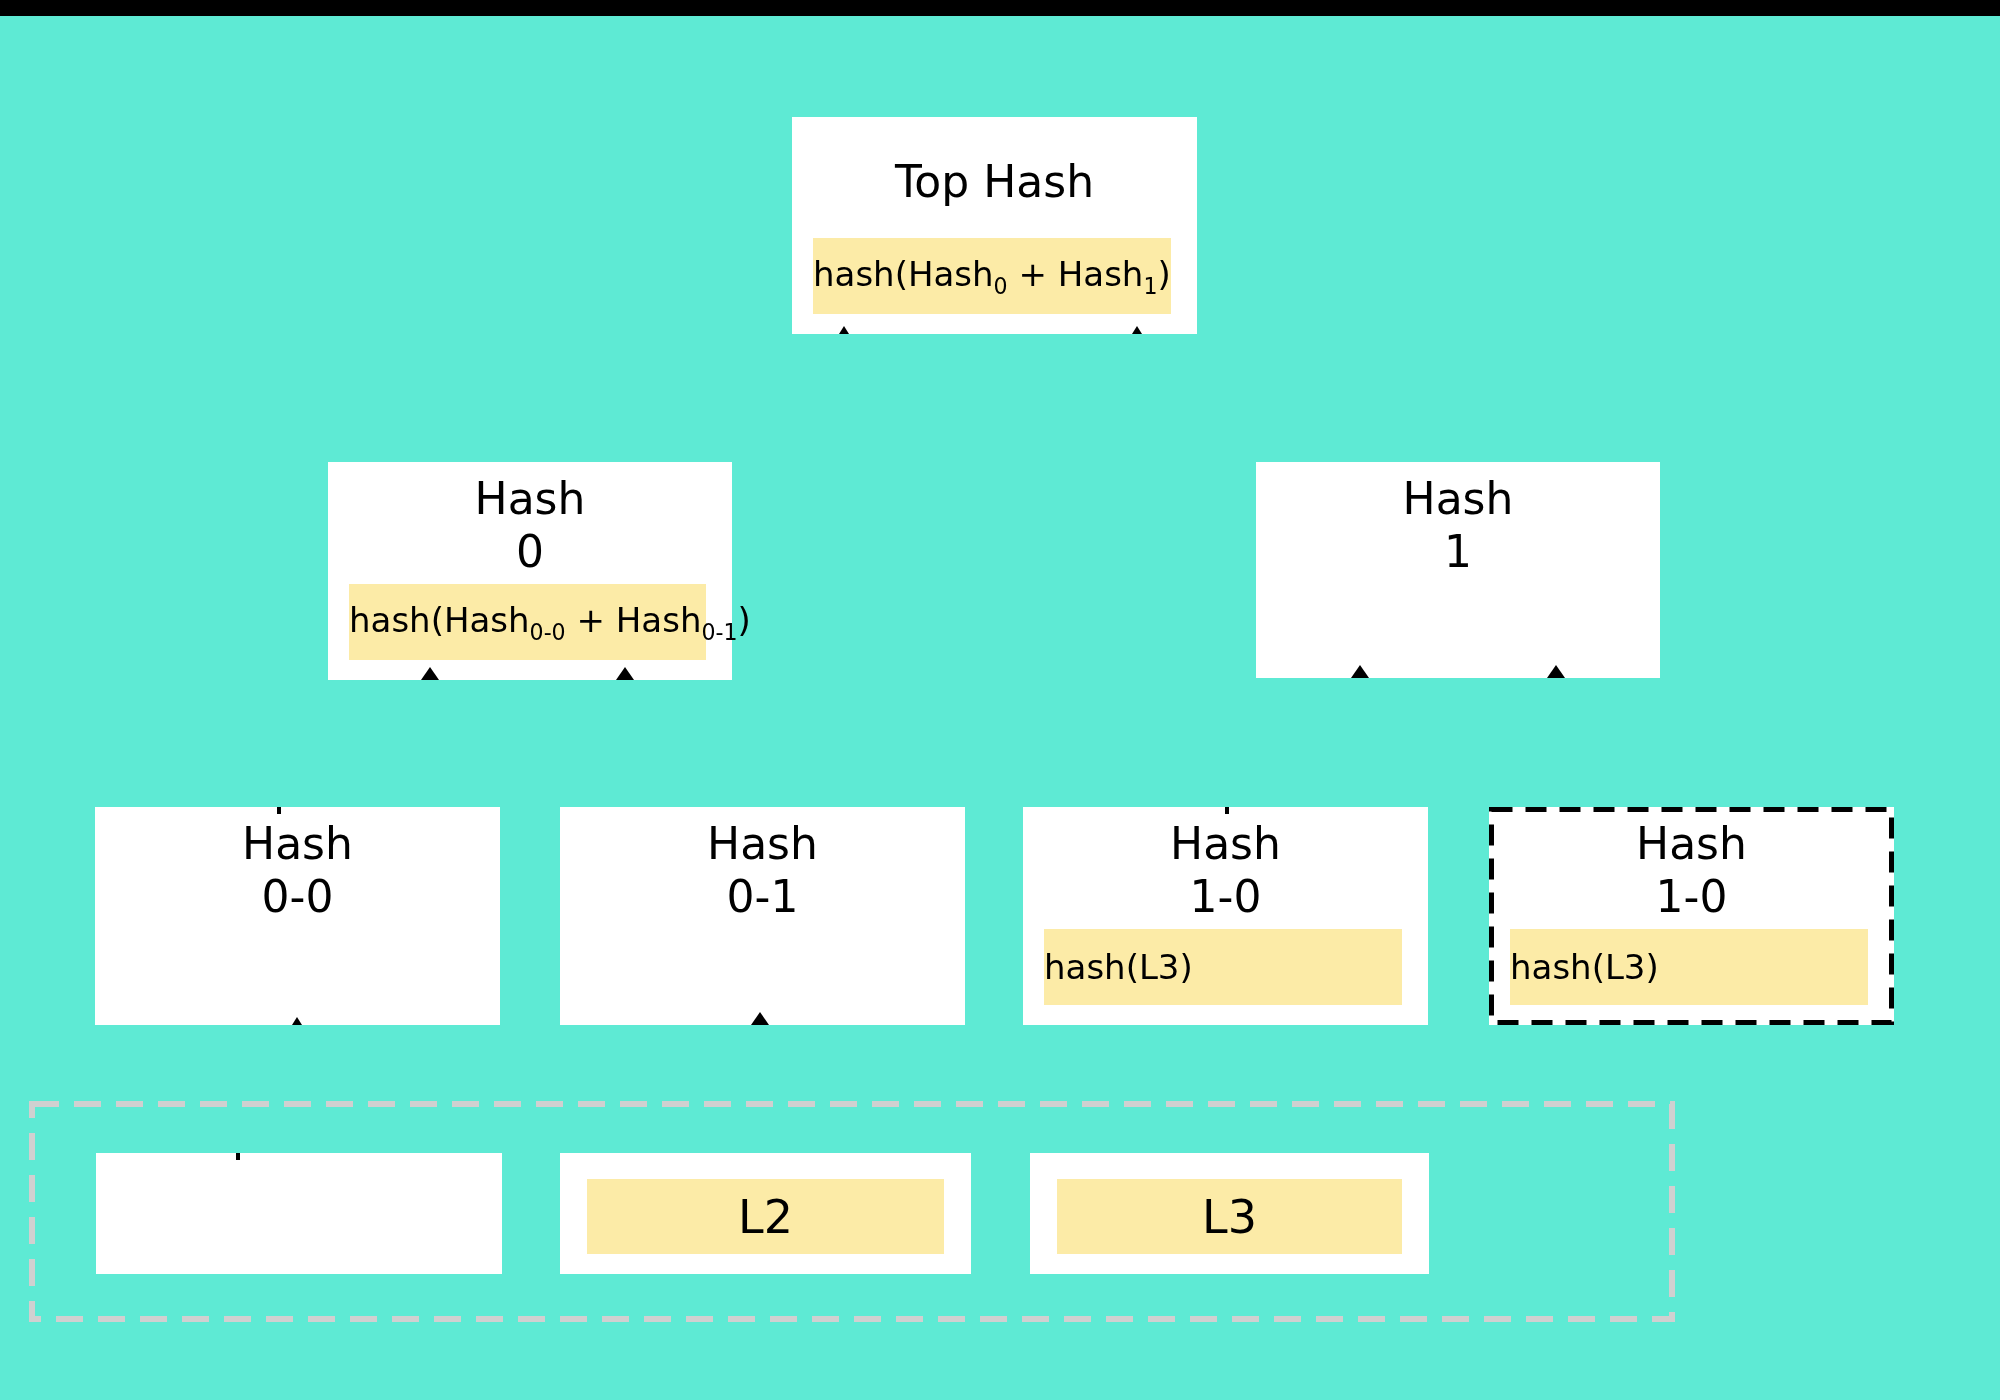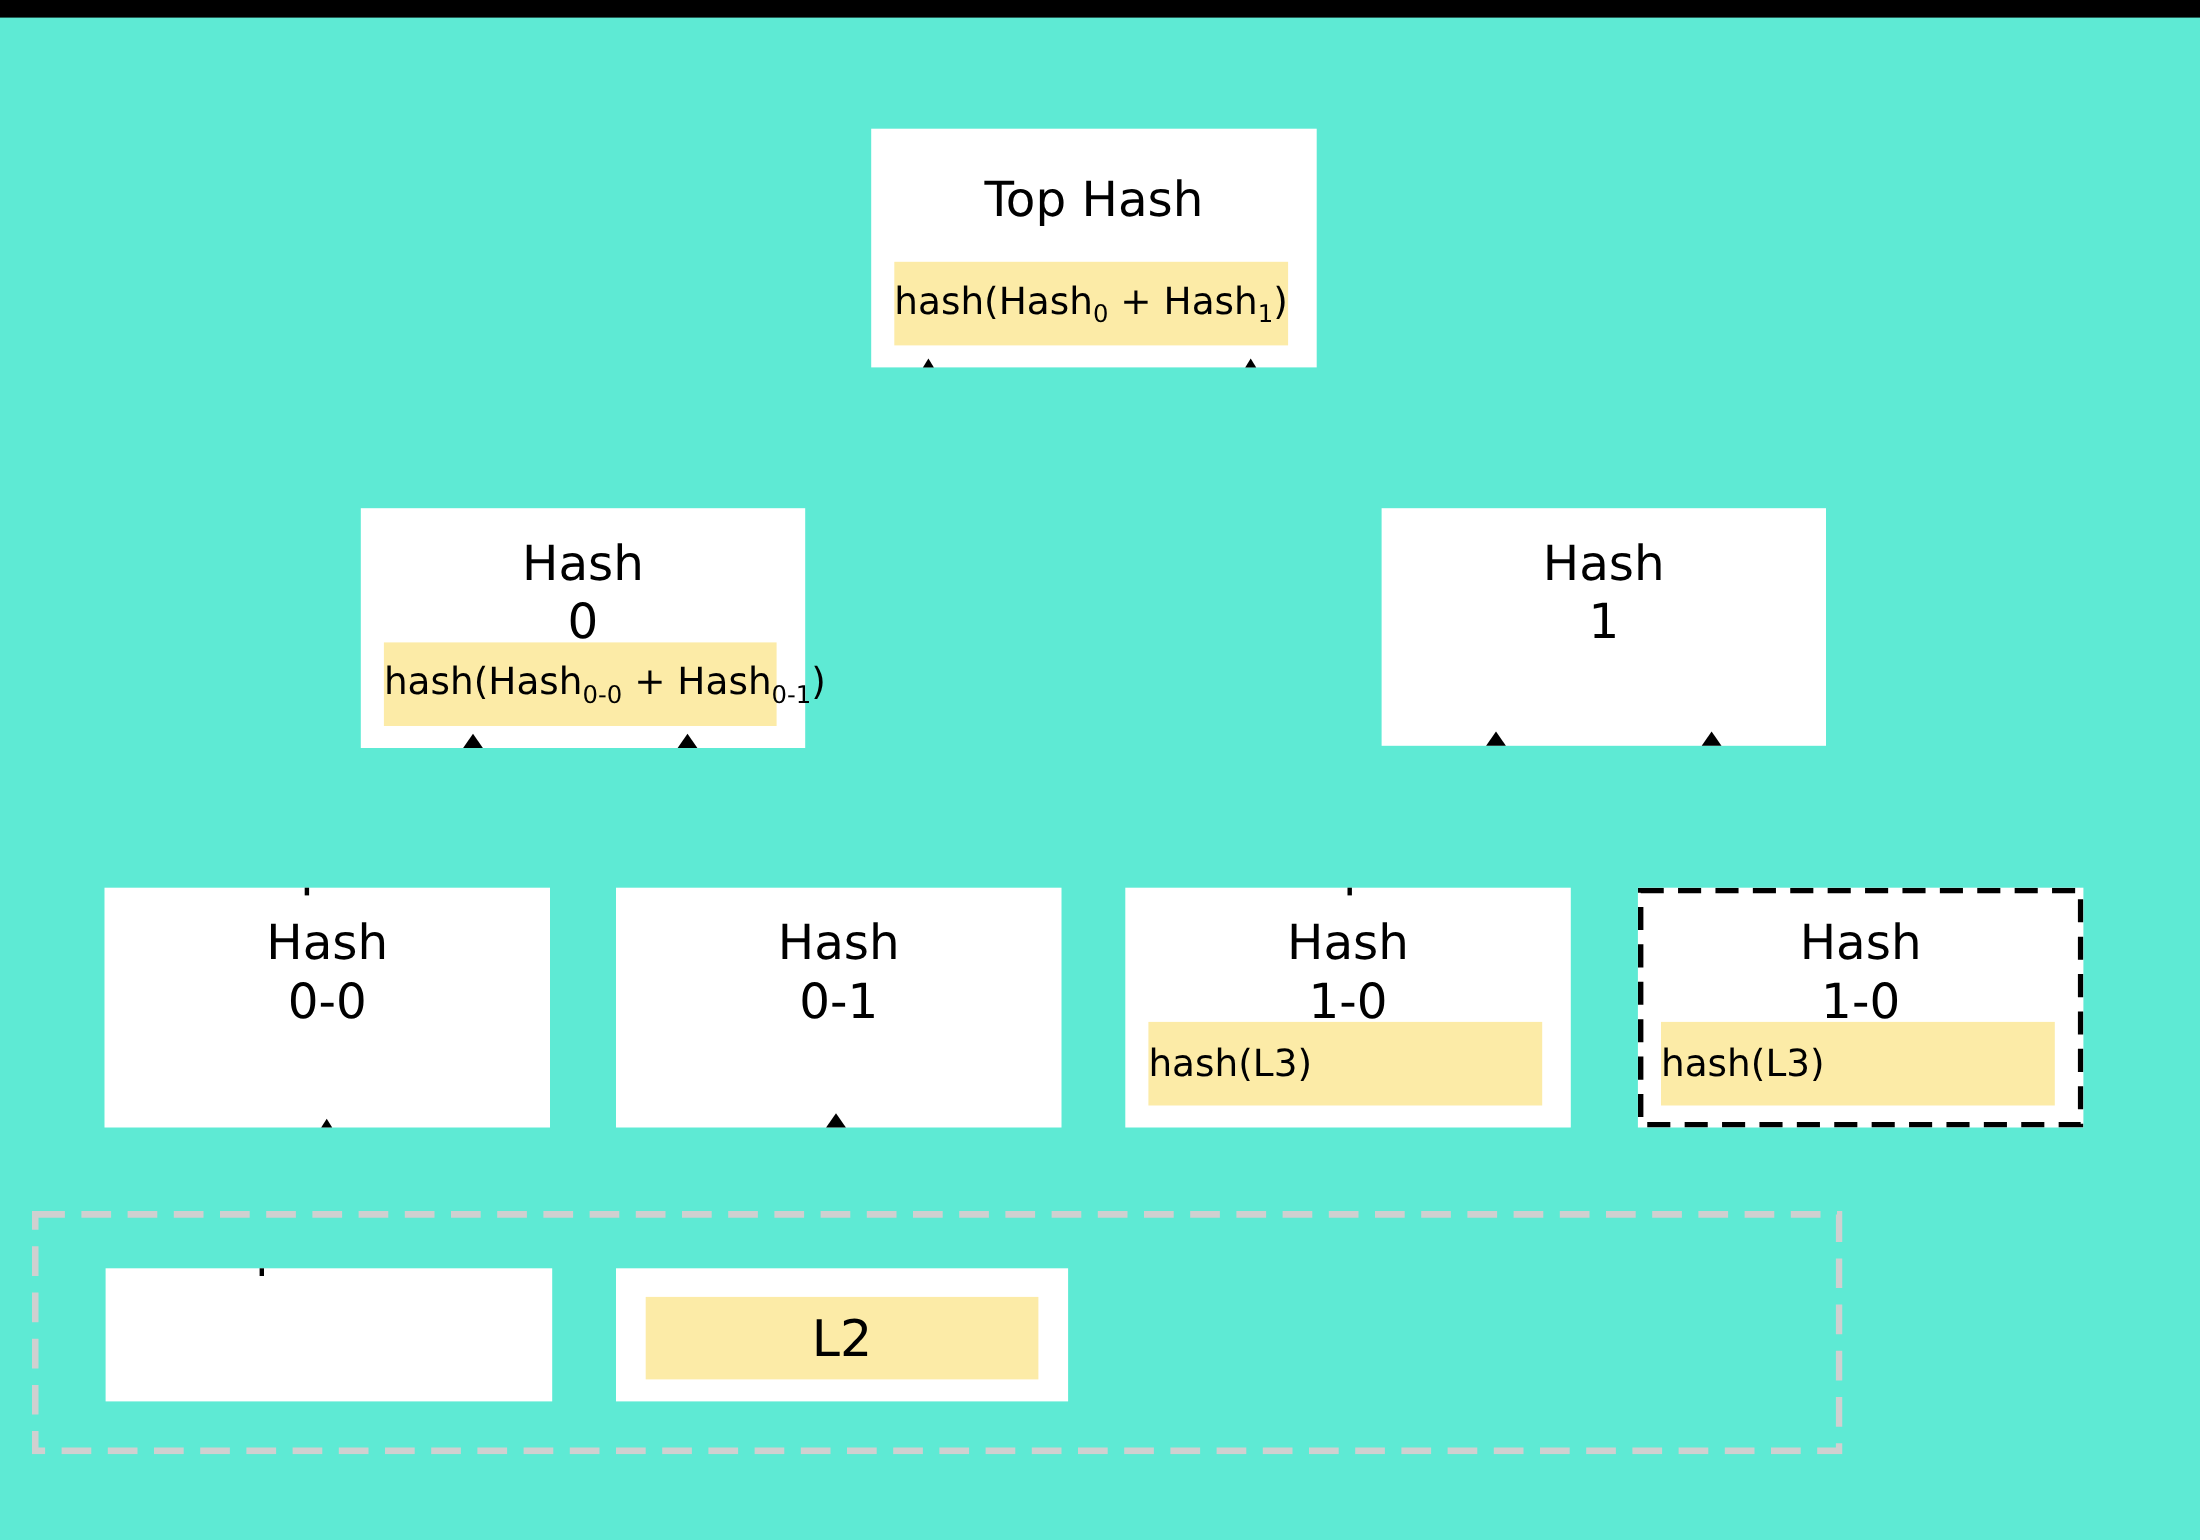--- a/index.html
+++ b/index.html
@@ -11,21 +11,21 @@
   }
   .canvas { position:relative; width:2000px; height:1400px; background:#5eead4; overflow:hidden;margin-top:16px; }
 
   
   .node {
     position:absolute;
     background:#fff;
     box-sizing:border-box;
   }
   .node .title {
-    position:absolute; top:24px; left:0; right:0;
+    position:absolute; top:10px; left:0; right:0;
     text-align:center;
     font-size:44px; line-height:53px;
   }
   .node.single .title { top:38px; }
   .node .hl {
     position:absolute; left:21px; right:26px; bottom:20px; height:76px;
     background:#FCEBA7;
     display:flex; align-items:center; 
     white-space:nowrap;
   }
@@ -147,14 +147,19 @@
   <div class="leaf" style="left:96px; top:1137px; width:406px; height:121px;">
     <span class="stub" style="left:140px"></span>
   </div>
 
   <div class="leaf" style="left:560px; top:1137px; width:411px; height:121px;">
     <div class="hl">
       <span>L2</span>
     </div>
   </div>
 
+  <div class="leaf" style="left:1030px; top:1137px; width:399px; height:121px;">
+    <div class="hl">
+      <span>L3</span>
+    </div>
+  </div>
 
 </div>
 
 </body></html>

